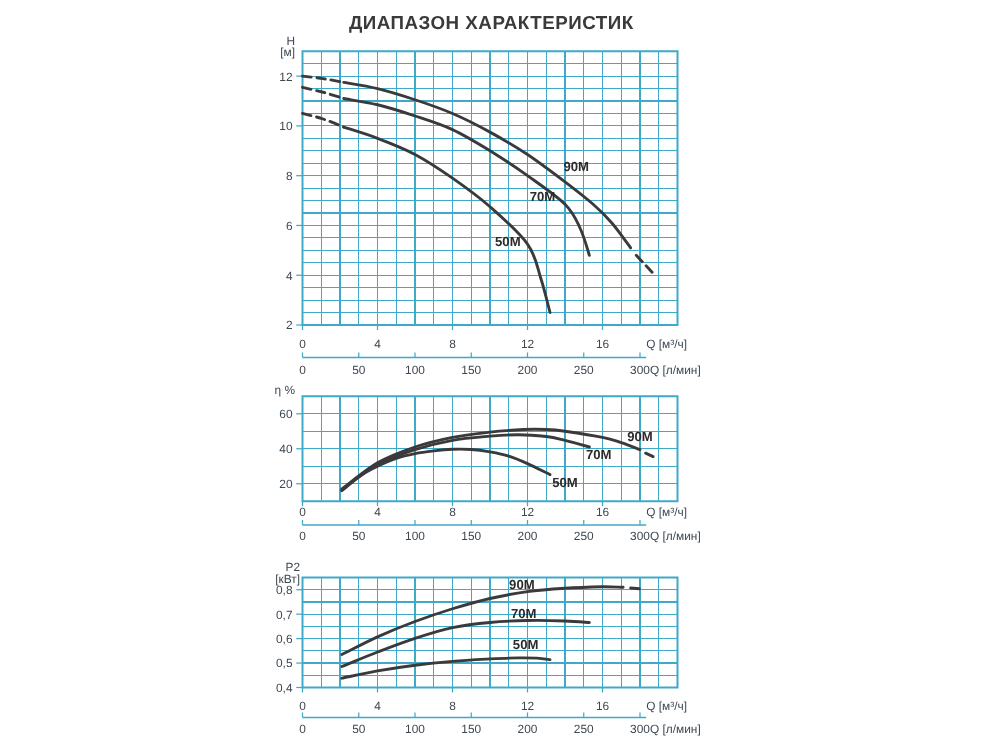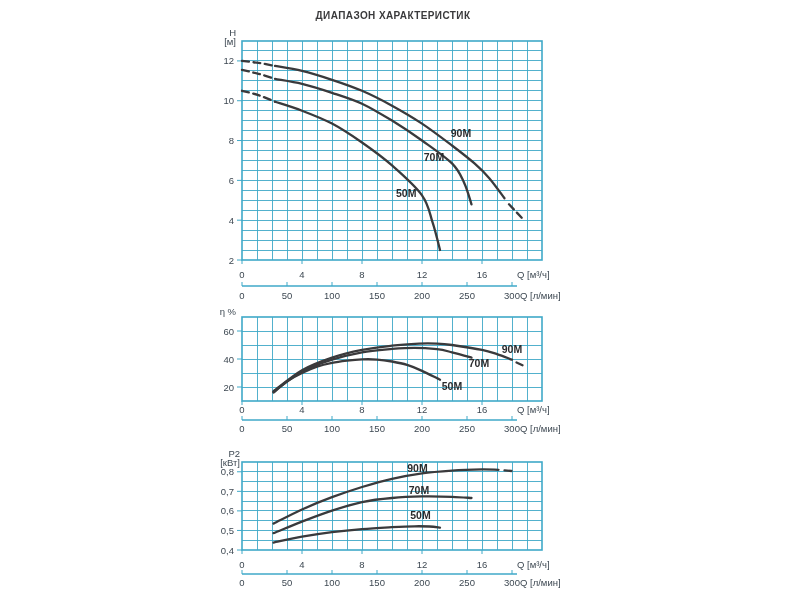--- a/index.html
+++ b/index.html
@@ -1,19 +1,19 @@
 <!DOCTYPE html>
 <html><head>
 <meta charset="utf-8">
 <style>
   html,body{margin:0;padding:0;background:#ffffff;}
   .page{position:relative;width:800px;height:600px;background:#ffffff;overflow:hidden;
         font-family:"Liberation Sans",sans-serif;}
   .title{position:absolute;left:210px;top:10px;width:366px;text-align:center;
-         font-size:10px;font-weight:bold;letter-spacing:.4px;color:#3a3a3c;}
+         font-size:15px;font-weight:bold;letter-spacing:.4px;color:#3a3a3c;}
   svg{position:absolute;left:0;top:0;}
   text{font-family:"Liberation Sans",sans-serif;}
 </style>
 </head>
 <body>
 
 <div class="page">
   <div class="title">ДИАПАЗОН ХАРАКТЕРИСТИК</div>
   <svg id="charts-svg" width="800" height="600" viewBox="0 0 800 600">
       <g>

